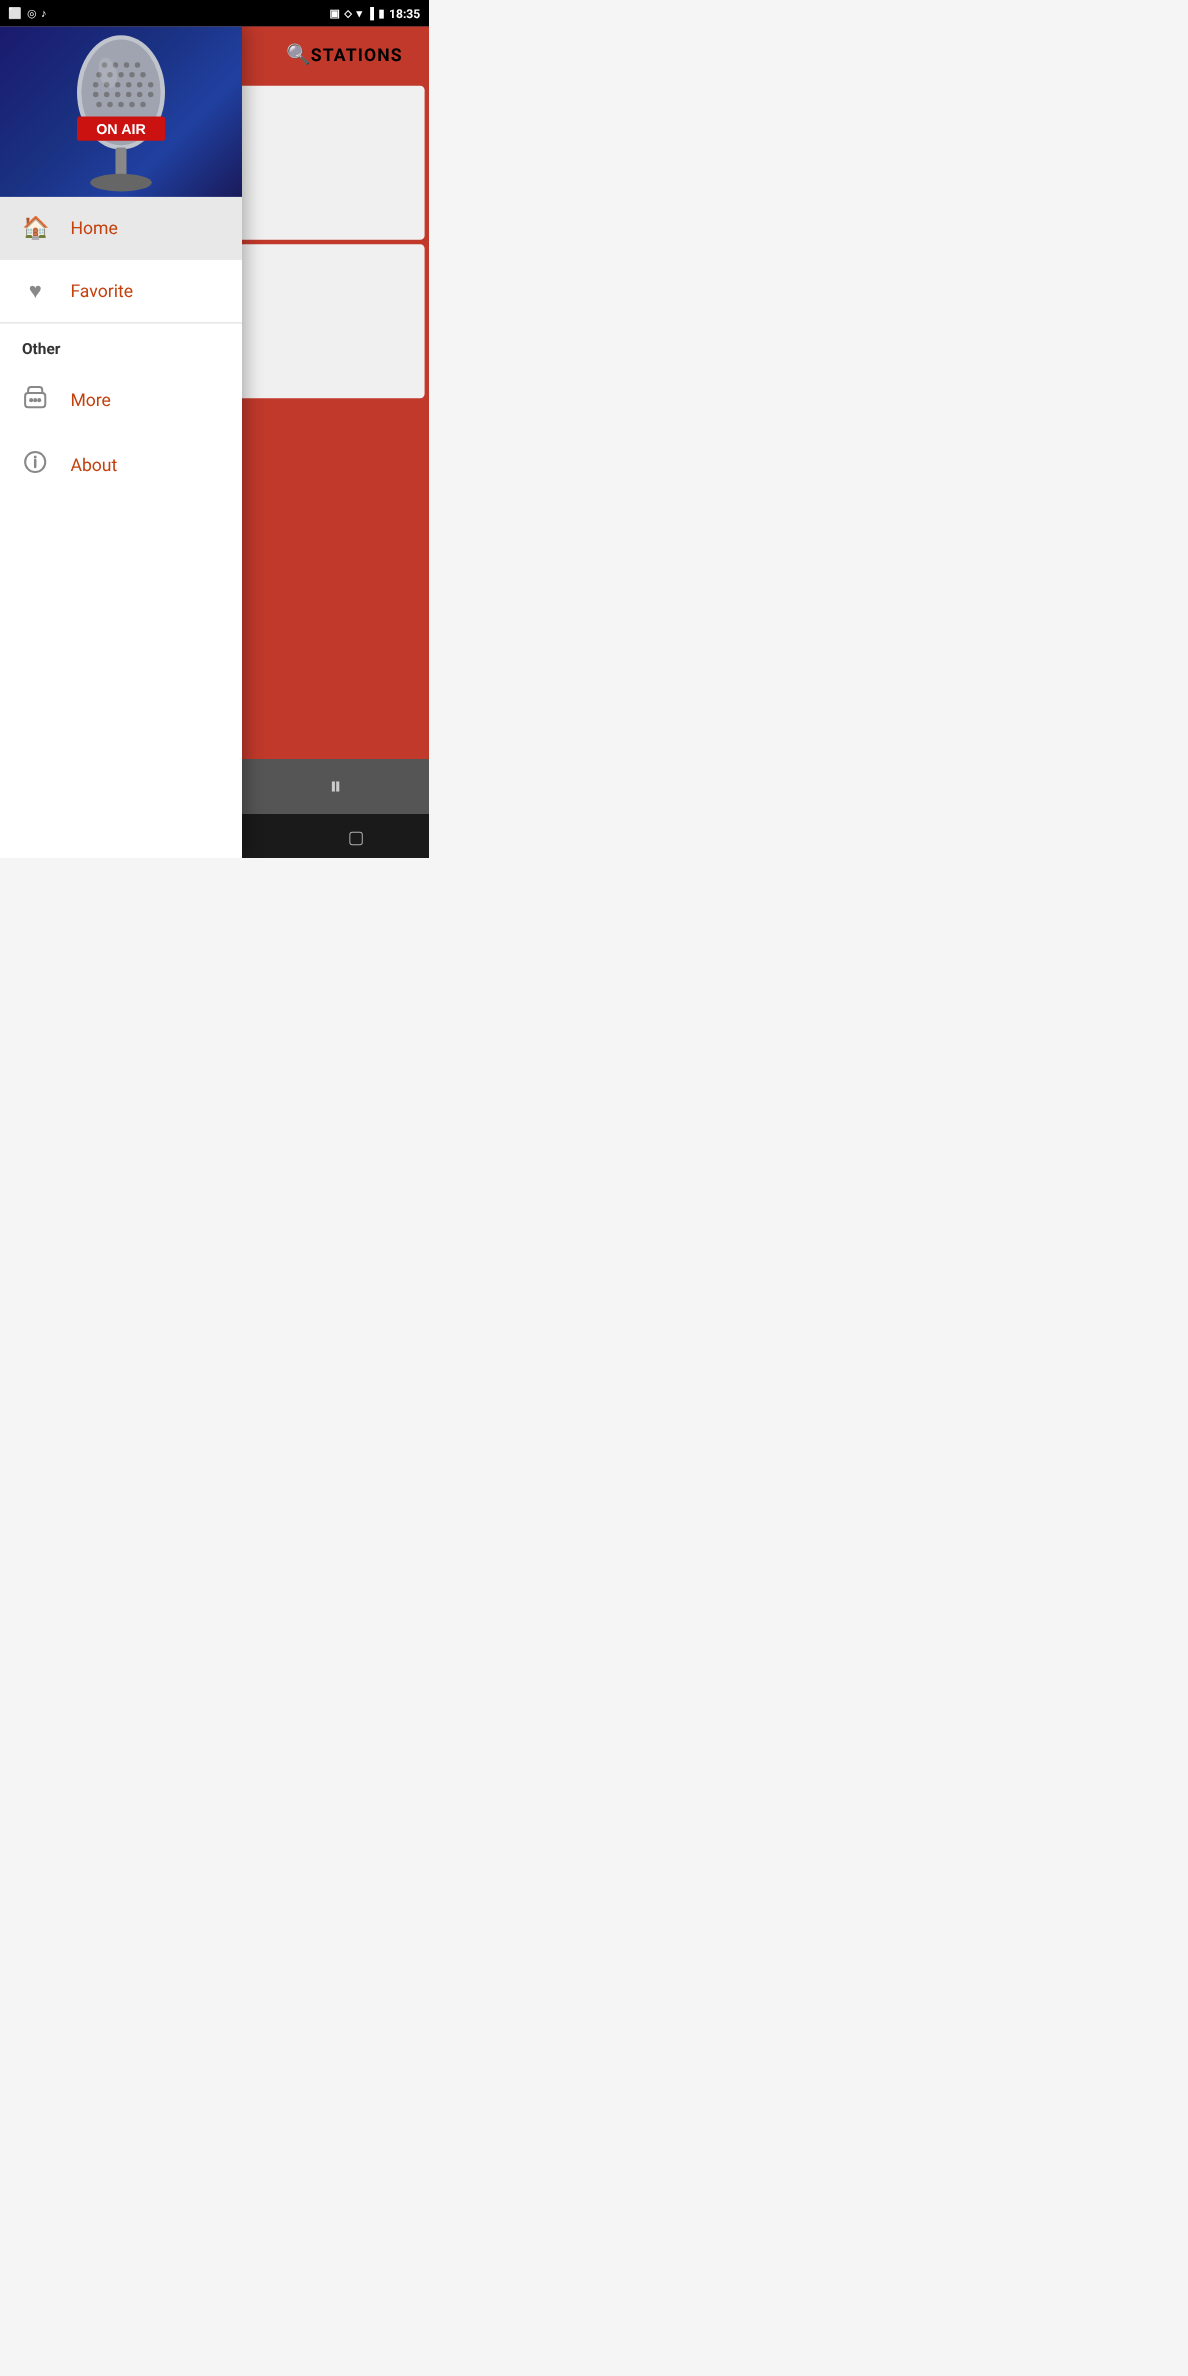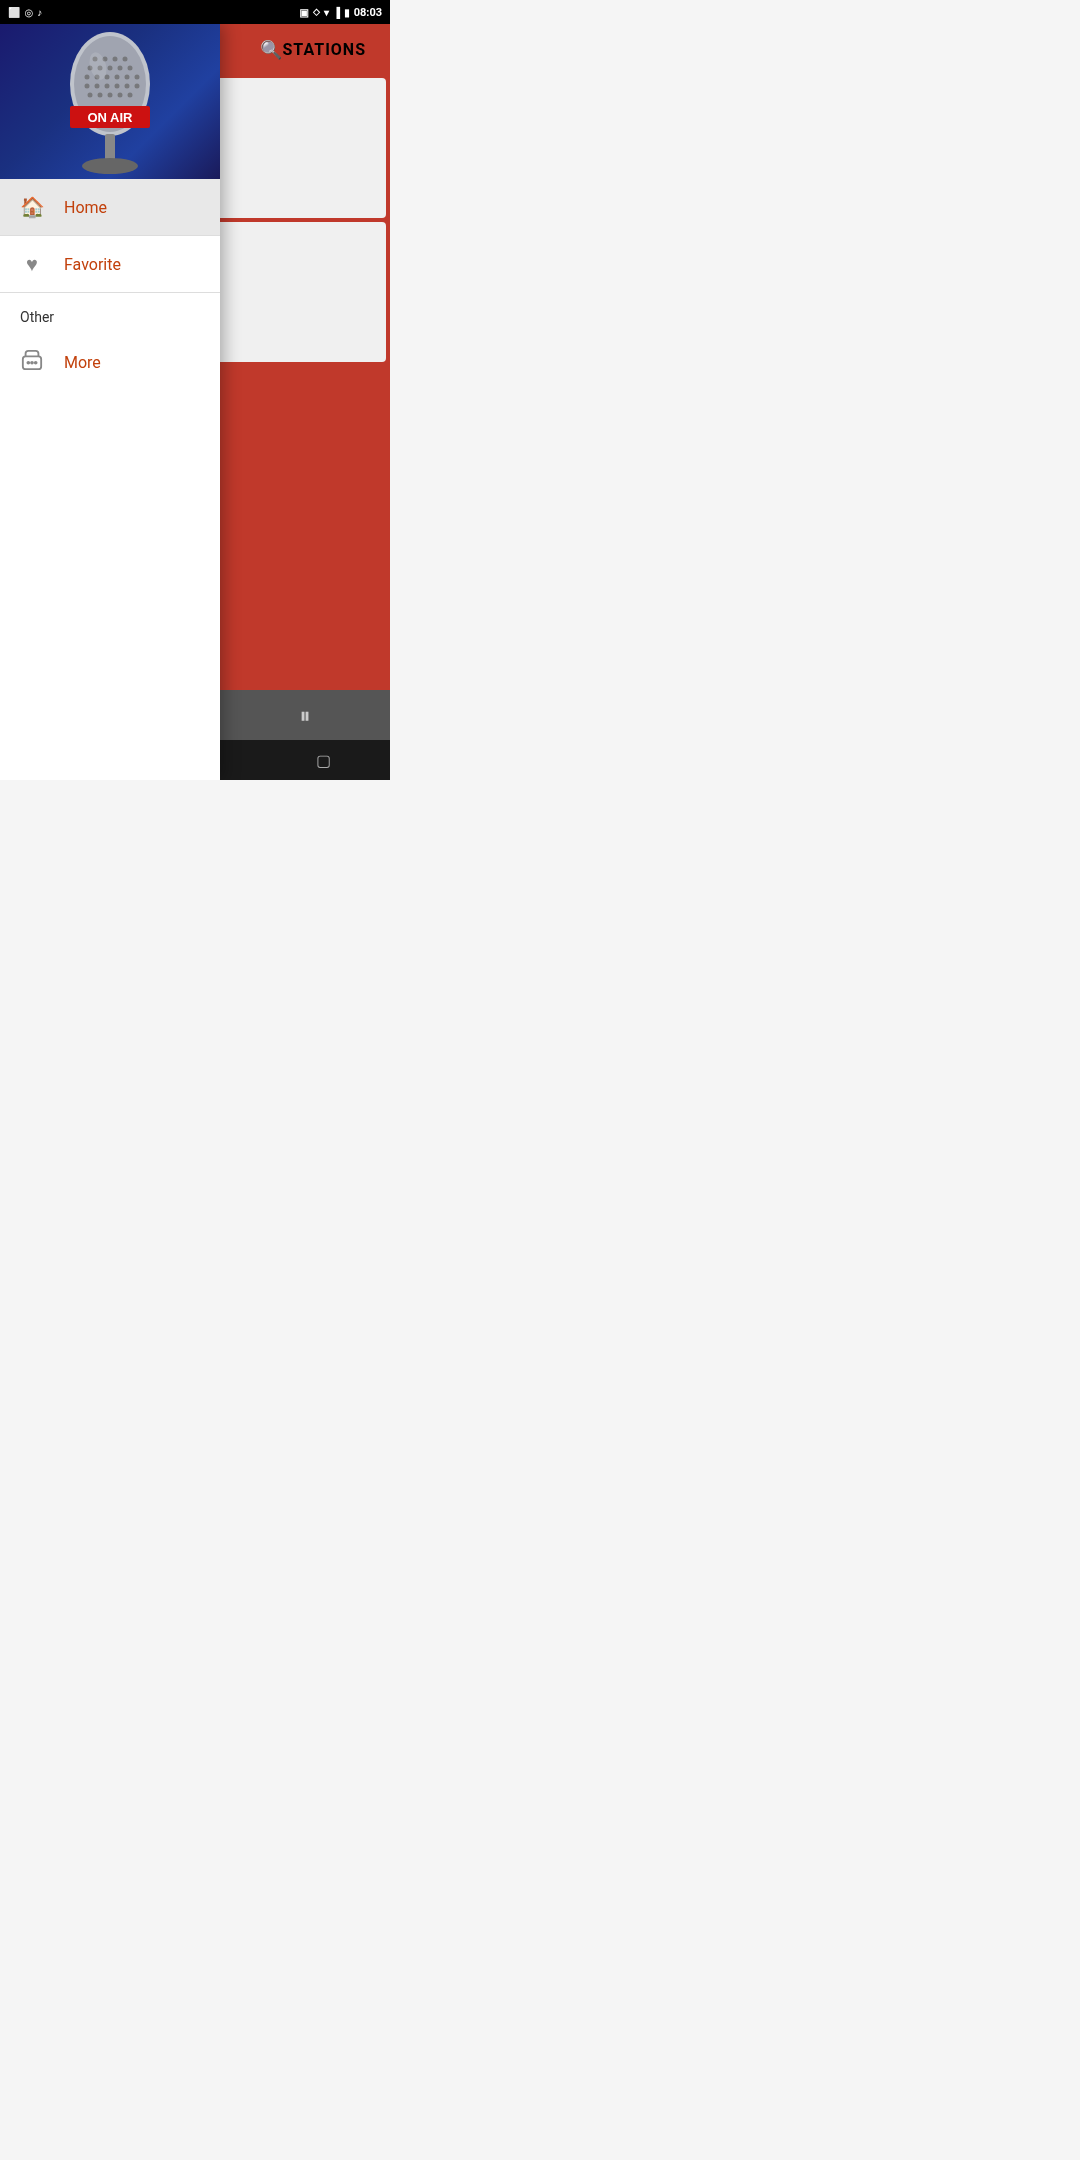--- a/index.html
+++ b/index.html
@@ -223,39 +223,39 @@
     .drawer-divider {
       height: 1px;
       background: #ddd;
       margin: 0;
     }
 
     .drawer-section-label {
       padding: 16px 20px 8px 20px;
       font-size: 14px;
       color: #333;
-      font-weight: 400;
+      font-weight: 700;
     }
   </style>
 </head>
 <body>
 
 <div class="status-bar">
   <div class="status-bar-left">
     <span class="status-icon">⬜</span>
     <span class="status-icon">◎</span>
     <span class="status-icon">♪</span>
   </div>
   <div class="status-bar-right">
     <span class="status-icon">▣</span>
     <span class="status-icon">⬦</span>
     <span class="status-icon">▾</span>
     <span class="status-icon">▐</span>
     <span class="status-icon">▮</span>
-    <span>08:03</span>
+    <span>18:35</span>
   </div>
 </div>
 
 <div class="screen">
 
   <div class="background-content">
     <div class="bg-header">
       <span class="bg-search-icon">🔍</span>
       <span class="bg-stations-label">STATIONS</span>
     </div>
@@ -383,16 +383,26 @@
           <rect x="2" y="8" width="20" height="14" rx="3" fill="none" stroke="#888" stroke-width="2"></rect>
           <circle cx="8" cy="15" r="2" fill="#888"></circle>
           <circle cx="12" cy="15" r="2" fill="#888"></circle>
           <circle cx="16" cy="15" r="2" fill="#888"></circle>
           <path d="M5 8 V5 Q5 2 8 2 H16 Q19 2 19 5 V8" fill="none" stroke="#888" stroke-width="2"></path>
         </svg>
       </span>
       <span class="drawer-item-label">More</span>
     </div>
 
+    <div class="drawer-item">
+      <span class="drawer-item-icon" style="color:#888;">
+        <svg width="22" height="22" viewBox="0 0 24 24">
+          <circle cx="12" cy="12" r="10" fill="none" stroke="#888" stroke-width="2"></circle>
+          <line x1="12" y1="10" x2="12" y2="17" stroke="#888" stroke-width="2.5" stroke-linecap="round"></line>
+          <circle cx="12" cy="7" r="1.5" fill="#888"></circle>
+        </svg>
+      </span>
+      <span class="drawer-item-label">About</span>
+    </div>
 
   </div>
 
 </div>
 
 </body></html>

